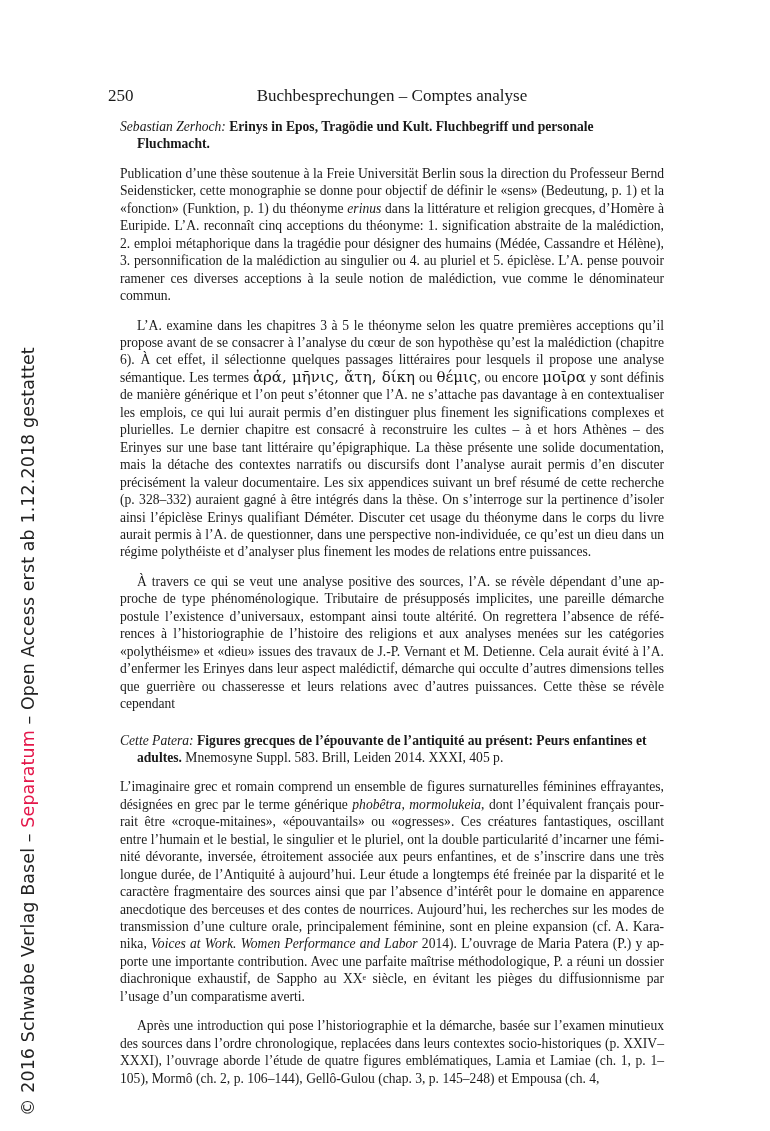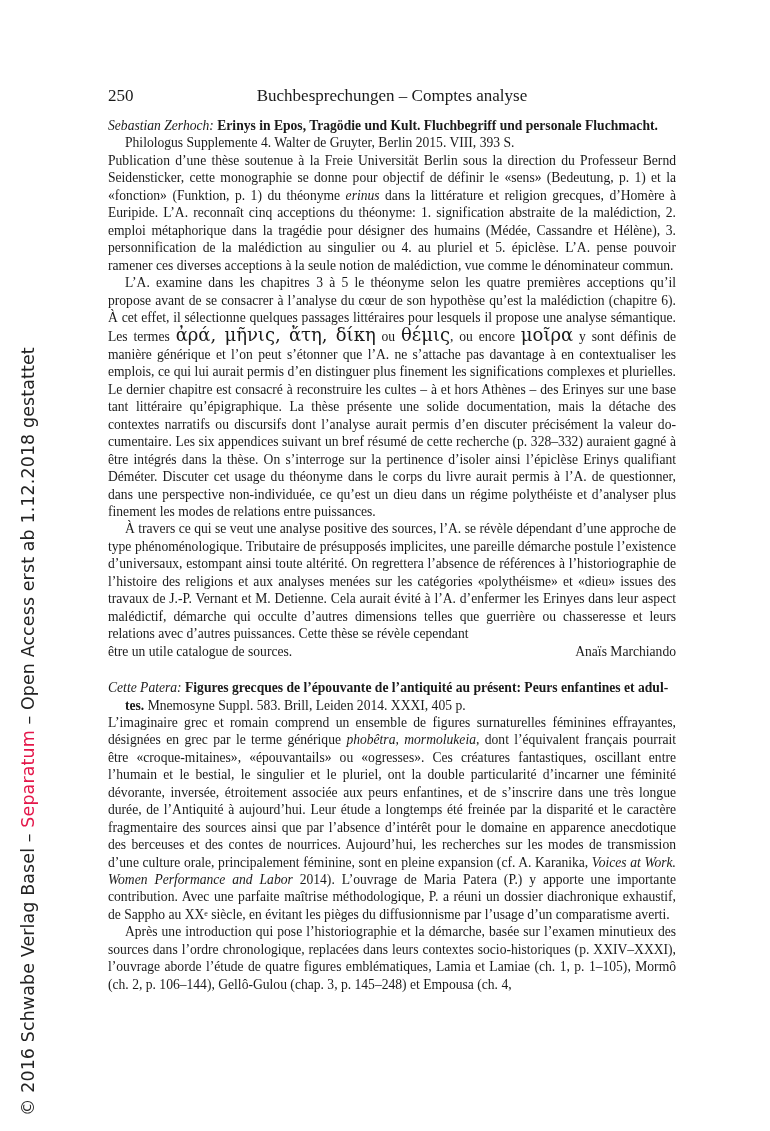--- a/index.html
+++ b/index.html
@@ -3,57 +3,56 @@
 <meta charset="utf-8">
 <style>
   html, body { margin:0; padding:0; background:#ffffff; }
   body { width:770px; height:1131px; position:relative; overflow:hidden;
          font-family:"Liberation Serif","DejaVu Serif",serif; color:#1a1a1a; }
   .page { position:absolute; left:108px; top:86px; width:568px; }
   .running-head { position:relative; height:20px; font-size:17px; line-height:20px; }
   .running-head .pgnum { position:absolute; left:0; top:0; }
   .running-head .title { position:absolute; left:0; right:0; text-align:center; top:0; }
   .review { font-size:13.6px; line-height:17.45px; text-align:justify; hyphens:manual; }
-  .review p { margin:0; }
+  .review p { margin:12px; }
   .biblio { text-indent:-17px; padding-left:17px; text-align:left; }
   .biblio .author { font-style:italic; }
   .biblio .btitle { font-weight:bold; }
   .indent { text-indent:17px; }
   .review1 { margin-top:11px; }
   .review2 { margin-top:19px; }
   em { }
-  .greek { font-family:"DejaVu Serif", serif; font-size:18px; }
+  .greek { font-family:"DejaVu Serif", serif; font-size:15px; }
   sup.small { font-size:8px; vertical-align:top; position:relative; top:-1px; }
   .watermark { position:absolute; left:18px; top:1116px; transform-origin:0 0;
                transform:rotate(-90deg); white-space:nowrap;
                font-family:"DejaVu Sans","Liberation Sans",sans-serif; font-size:17.4px;
                color:#222; letter-spacing:0.15px; }
   .watermark .red { color:#e4174a; }
 </style>
 </head>
 <body>
 
 <div class="watermark"><span>© 2016 Schwabe Verlag Basel – </span><span class="red">Separatum</span><span> – Open Access erst ab 1.12.2018 gestattet</span></div>
 
 <div class="page">
 
   <div class="running-head">
     <span class="pgnum">250</span>
     <span class="title">Buchbesprechungen – Comptes analyse</span>
   </div>
 
   <div class="review review1">
-    <p class="biblio"><span class="author">Sebastian Zerhoch:</span> <span class="btitle">Erinys in Epos, Tragödie und Kult. Fluchbegriff und personale Fluchmacht.</span><br><span>Philologus Supplemente 4. Walter de Gruyter, Berlin 2015. VIII, 393 S.</span></p>
+    <p class="biblio"><span class="author">Sebastian Zerhoch:</span> <span class="btitle">Erinys in Epos, Tragödie und Kult. Fluchbegriff und personale Fluchmacht.</span><br></p>
 
     <p><span>Publication d’une thèse soutenue à la Freie Universität Berlin sous la direction du Professeur Bernd Seidensticker, cette monographie se donne pour objectif de définir le «sens» (Bedeutung, p. 1) et la «fonction» (Funktion, p. 1) du théonyme </span><em>erinus</em><span> dans la littérature et religion grecques, d’Homère à Euripide. L’A. reconnaît cinq acceptions du théonyme: 1. signification abstraite de la malédiction, 2. emploi métaphorique dans la tragédie pour désigner des humains (Médée, Cassandre et Hélène), 3. personnification de la malédiction au singulier ou 4. au pluriel et 5. épiclèse. L’A. pense pouvoir ramener ces diverses acceptions à la seule notion de malédiction, vue comme le dénominateur commun.</span></p>
 
     <p class="indent"><span>L’A. examine dans les chapitres 3 à 5 le théonyme selon les quatre premières acceptions qu’il propose avant de se consacrer à l’analyse du cœur de son hypothèse qu’est la malédiction (cha­pitre 6). À cet effet, il sélectionne quelques passages littéraires pour lesquels il propose une analyse sémantique. Les termes </span><span class="greek">ἀρά, μῆνις, ἄτη, δίκη</span><span> ou </span><span class="greek">θέμις</span><span>, ou encore </span><span class="greek">μοῖρα</span><span> y sont définis de manière générique et l’on peut s’étonner que l’A. ne s’attache pas davantage à en contextualiser les emplois, ce qui lui aurait permis d’en distinguer plus finement les significations complexes et plurielles. Le dernier chapitre est consacré à reconstruire les cultes – à et hors Athènes – des Erinyes sur une base tant littéraire qu’épigraphique. La thèse présente une solide documentation, mais la détache des contextes narratifs ou discursifs dont l’analyse aurait permis d’en discuter précisément la valeur do­cumentaire. Les six appendices suivant un bref résumé de cette recherche (p. 328–332) auraient ga­gné à être intégrés dans la thèse. On s’interroge sur la pertinence d’isoler ainsi l’épiclèse Erinys qua­lifiant Déméter. Discuter cet usage du théonyme dans le corps du livre aurait permis à l’A. de questionner, dans une perspective non-individuée, ce qu’est un dieu dans un régime polythéiste et d’analyser plus finement les modes de relations entre puissances.</span></p>
 
     <p class="indent"><span>À travers ce qui se veut une analyse positive des sources, l’A. se révèle dépendant d’une ap­proche de type phénoménologique. Tributaire de présupposés implicites, une pareille démarche postule l’existence d’universaux, estompant ainsi toute altérité. On regrettera l’absence de réfé­rences à l’historiographie de l’histoire des religions et aux analyses menées sur les catégories «poly­théisme» et «dieu» issues des travaux de J.-P. Vernant et M. Detienne. Cela aurait évité à l’A. d’en­fermer les Erinyes dans leur aspect malédictif, démarche qui occulte d’autres dimensions telles que guerrière ou chasseresse et leurs relations avec d’autres puissances. Cette thèse se révèle cependant</span></p>
-    <p class="sig-line" style="overflow:hidden;"><span>être un utile catalogue de sources.</span><span style="float:right;">Anaïs Marchiando</span></p>
   </div>
 
   <div class="review review2">
     <p class="biblio"><span class="author">Cette Patera:</span> <span class="btitle">Figures grecques de l’épouvante de l’antiquité au présent: Peurs enfantines et adul­tes.</span> <span>Mnemosyne Suppl. 583. Brill, Leiden 2014. XXXI, 405 p.</span></p>
 
     <p><span>L’imaginaire grec et romain comprend un ensemble de figures surnaturelles féminines effrayantes, désignées en grec par le terme générique </span><em>phobêtra, mormolukeia</em><span>, dont l’équivalent français pour­rait être «croque-mitaines», «épouvantails» ou «ogresses». Ces créatures fantastiques, oscillant entre l’humain et le bestial, le singulier et le pluriel, ont la double particularité d’incarner une fémi­nité dévorante, inversée, étroitement associée aux peurs enfantines, et de s’inscrire dans une très longue durée, de l’Antiquité à aujourd’hui. Leur étude a longtemps été freinée par la disparité et le caractère fragmentaire des sources ainsi que par l’absence d’intérêt pour le domaine en apparence anecdotique des berceuses et des contes de nourrices. Aujourd’hui, les recherches sur les modes de transmission d’une culture orale, principalement féminine, sont en pleine expansion (cf. A. Kara­nika, </span><em>Voices at Work. Women Performance and Labor</em><span> 2014). L’ouvrage de Maria Patera (P.) y ap­porte une importante contribution. Avec une parfaite maîtrise méthodologique, P. a réuni un dos­sier diachronique exhaustif, de Sappho au XX</span><sup class="small">e</sup><span> siècle, en évitant les pièges du diffusionnisme par l’usage d’un comparatisme averti.</span></p>
 
     <p class="indent"><span>Après une introduction qui pose l’historiographie et la démarche, basée sur l’examen minu­tieux des sources dans l’ordre chronologique, replacées dans leurs contextes socio-historiques (p. XXIV–XXXI), l’ouvrage aborde l’étude de quatre figures emblématiques, Lamia et Lamiae (ch. 1, p. 1–105), Mormô (ch. 2, p. 106–144), Gellô-Gulou (chap. 3, p. 145–248) et Empousa (ch. 4,</span></p>
   </div>
 

